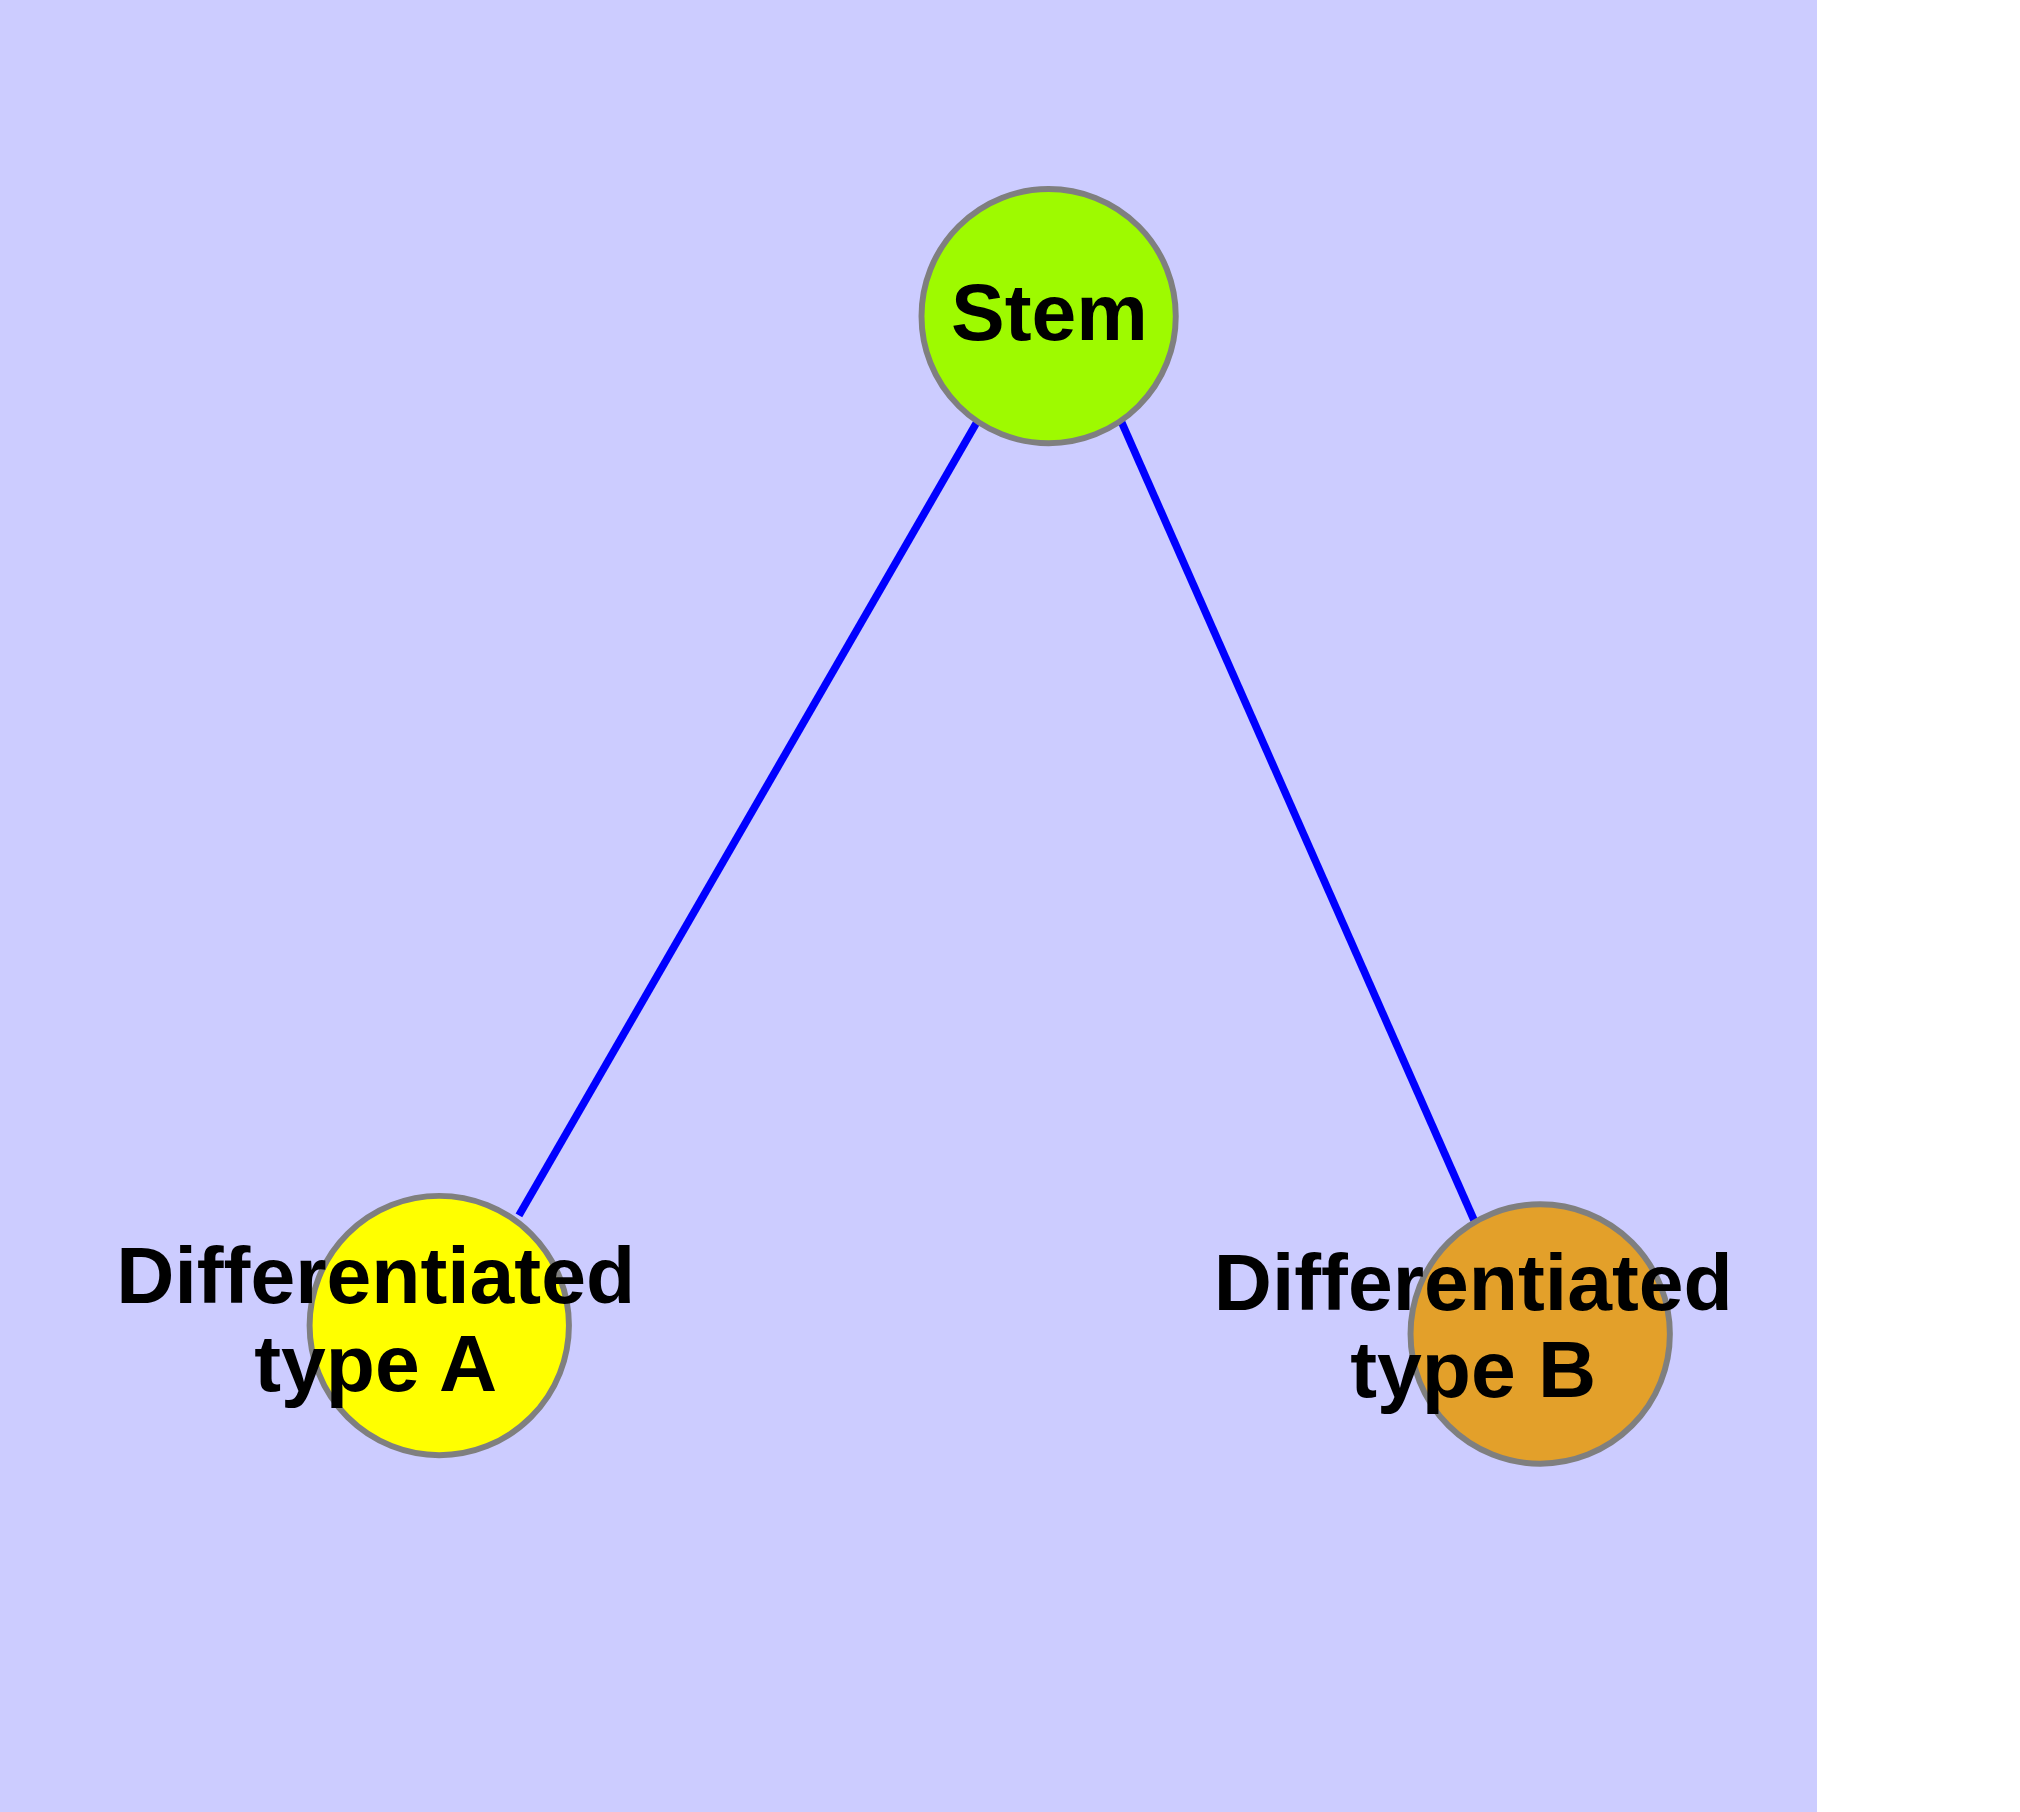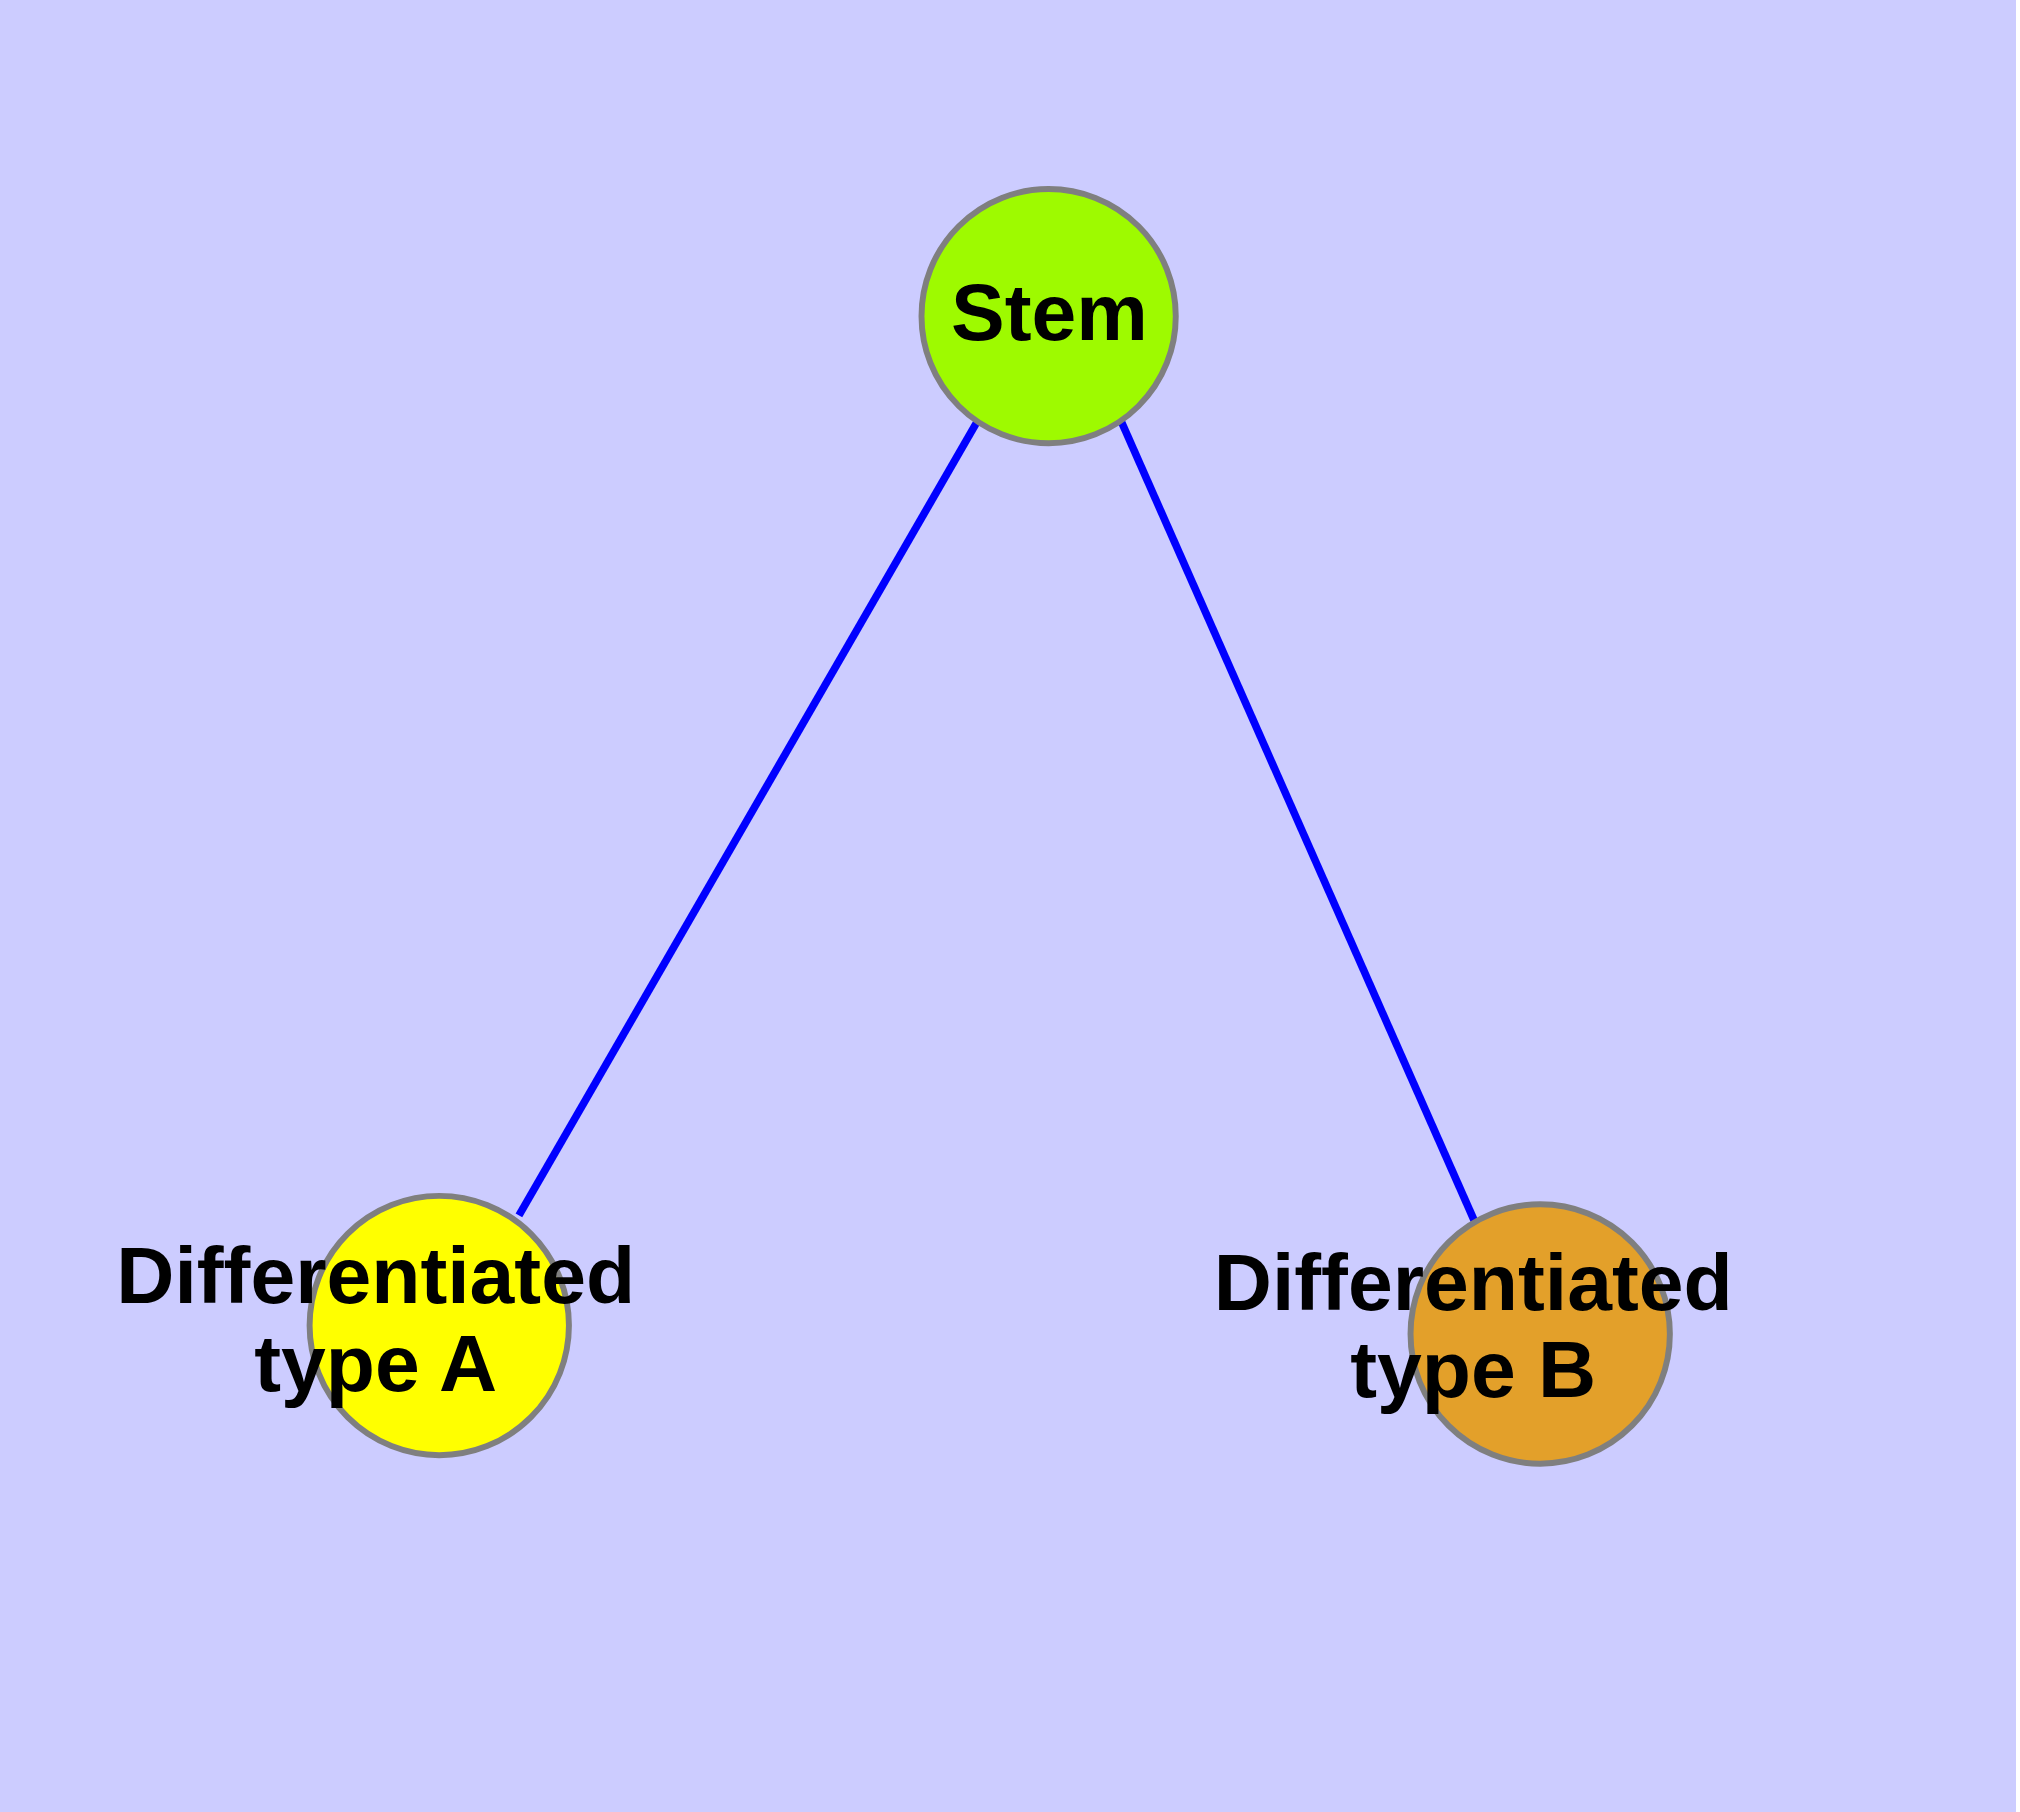--- a/index.html
+++ b/index.html
@@ -2,21 +2,21 @@
 <html style="font-size:13.6px"><head>
 <meta charset="utf-8">
 <style>
   html, body {
     margin: 0;
     padding: 0;
     background: #ffffff;
   }
   #canvas {
     position: relative;
-    width: 2016px;
+    width: 1817px;
     height: 1812px;
     overflow: hidden;
     font-family: "Liberation Sans", sans-serif;
   }
   #graph-svg {
     position: absolute;
     top: 0;
     left: 0;
     width: 2021px;
     height: 1812px;

